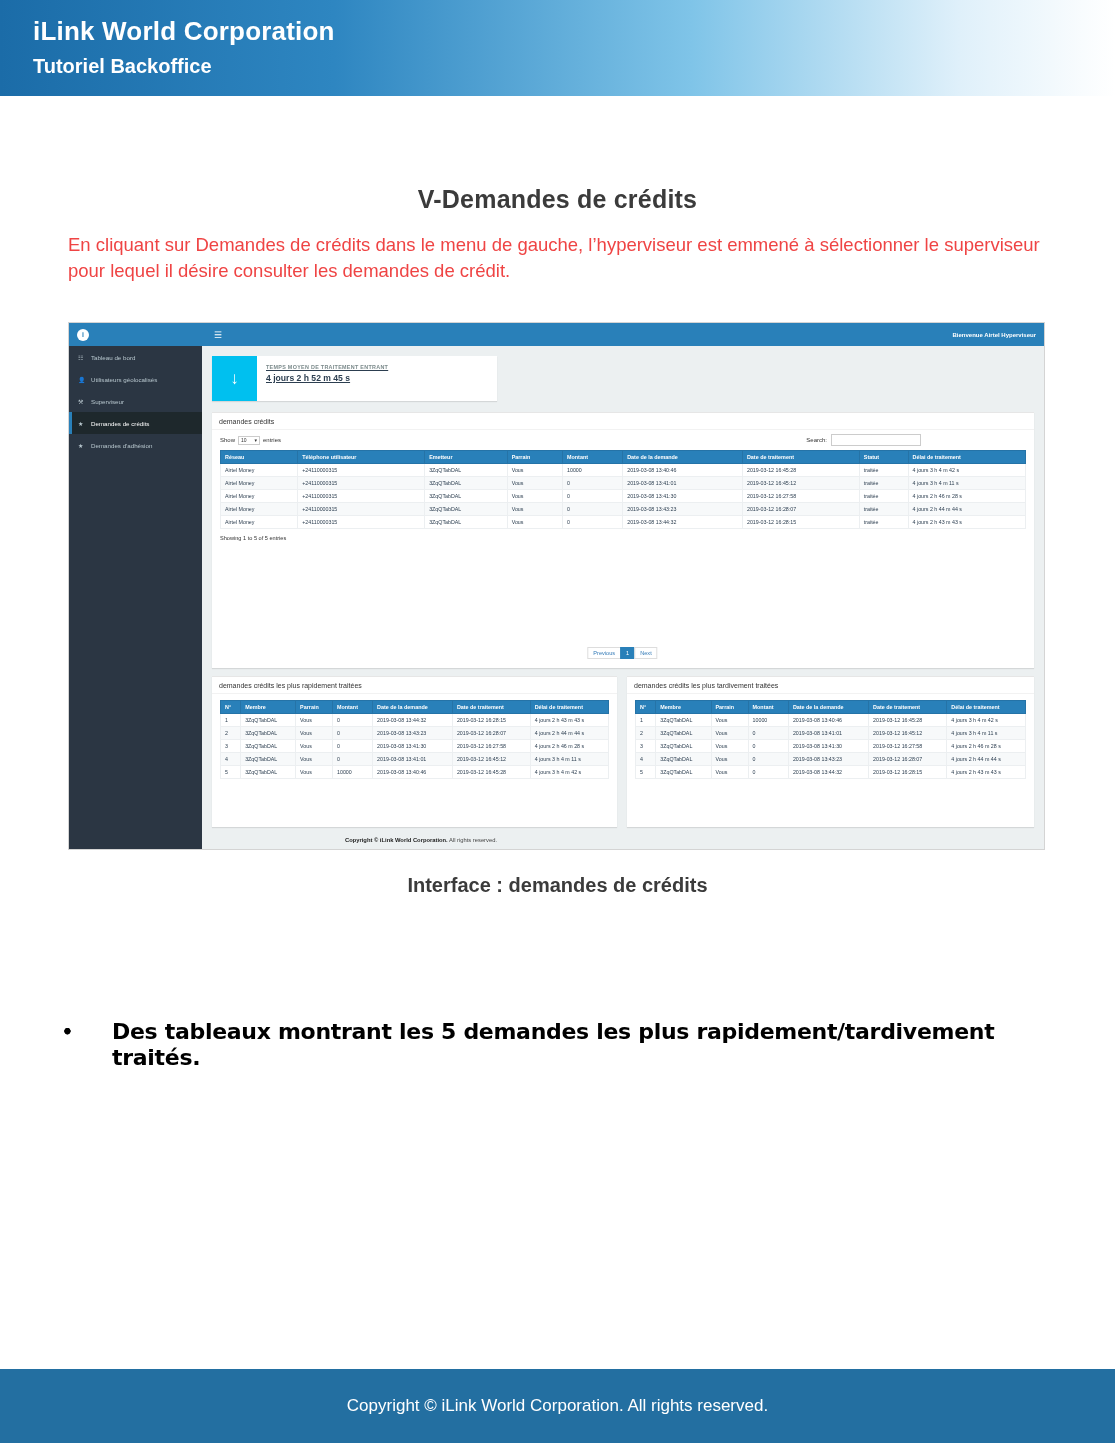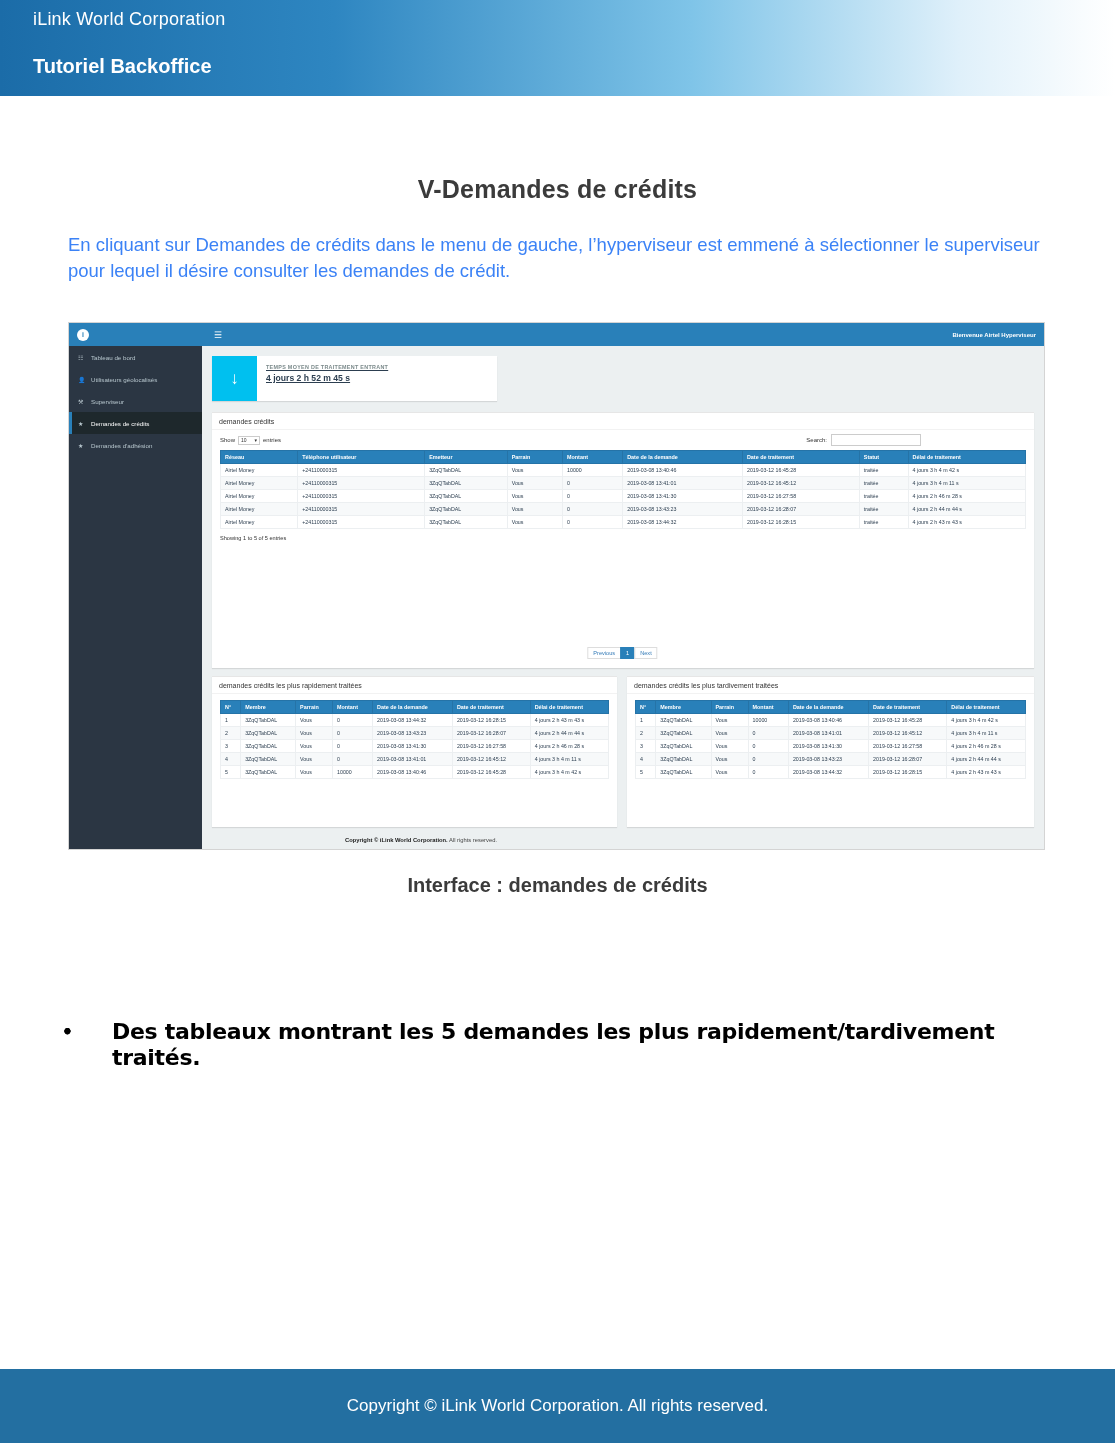--- a/index.html
+++ b/index.html
@@ -18,24 +18,24 @@
   
   .page-header {
     position: absolute;
     left: 0; top: 0;
     width: 1115px;
     height: 96px;
     background: linear-gradient(to right, #1b6ca8 0%, #2e86c1 30%, #7fc4e8 62%, #dff0fa 86%, #ffffff 100%);
   }
   .page-header .hdr-title {
     position: absolute;
-    left: 33px; top: 6px;
+    left: 33px; top: 18px;
     color: #ffffff;
-    font-size: 18px;
-    font-weight: normal;
+    font-size: 26px;
+    font-weight: bold;
     letter-spacing: 0.2px;
     line-height: 27px;
   }
   .page-header .hdr-sub {
     position: absolute;
     left: 33px; top: 54px;
     color: #ffffff;
     font-size: 20px;
     font-weight: bold;
     line-height: 25px;
@@ -52,35 +52,35 @@
     color: #ffffff;
     display: flex;
     align-items: center;
     justify-content: center;
     font-size: 17px;
   }
 
   
   .doc-title {
     position: absolute;
-    left: 0; top: 175px;
+    left: 0; top: 185px;
     width: 1115px;
     text-align: center;
     font-size: 25px;
     font-weight: bold;
     color: #3b3b3b;
     letter-spacing: 0.2px;
   }
   .intro-par {
     position: absolute;
     left: 68px; top: 232px;
     width: 980px;
     font-size: 18.5px;
     line-height: 26px;
-    color: #3b82f6;
+    color: #ef4444;
   }
 
   
   .shot {
     position: absolute;
     left: 68px; top: 322px;
     width: 975px;
     height: 526px;
     background: #ecf0f1;
     border: 1px solid #d4d4d4;

